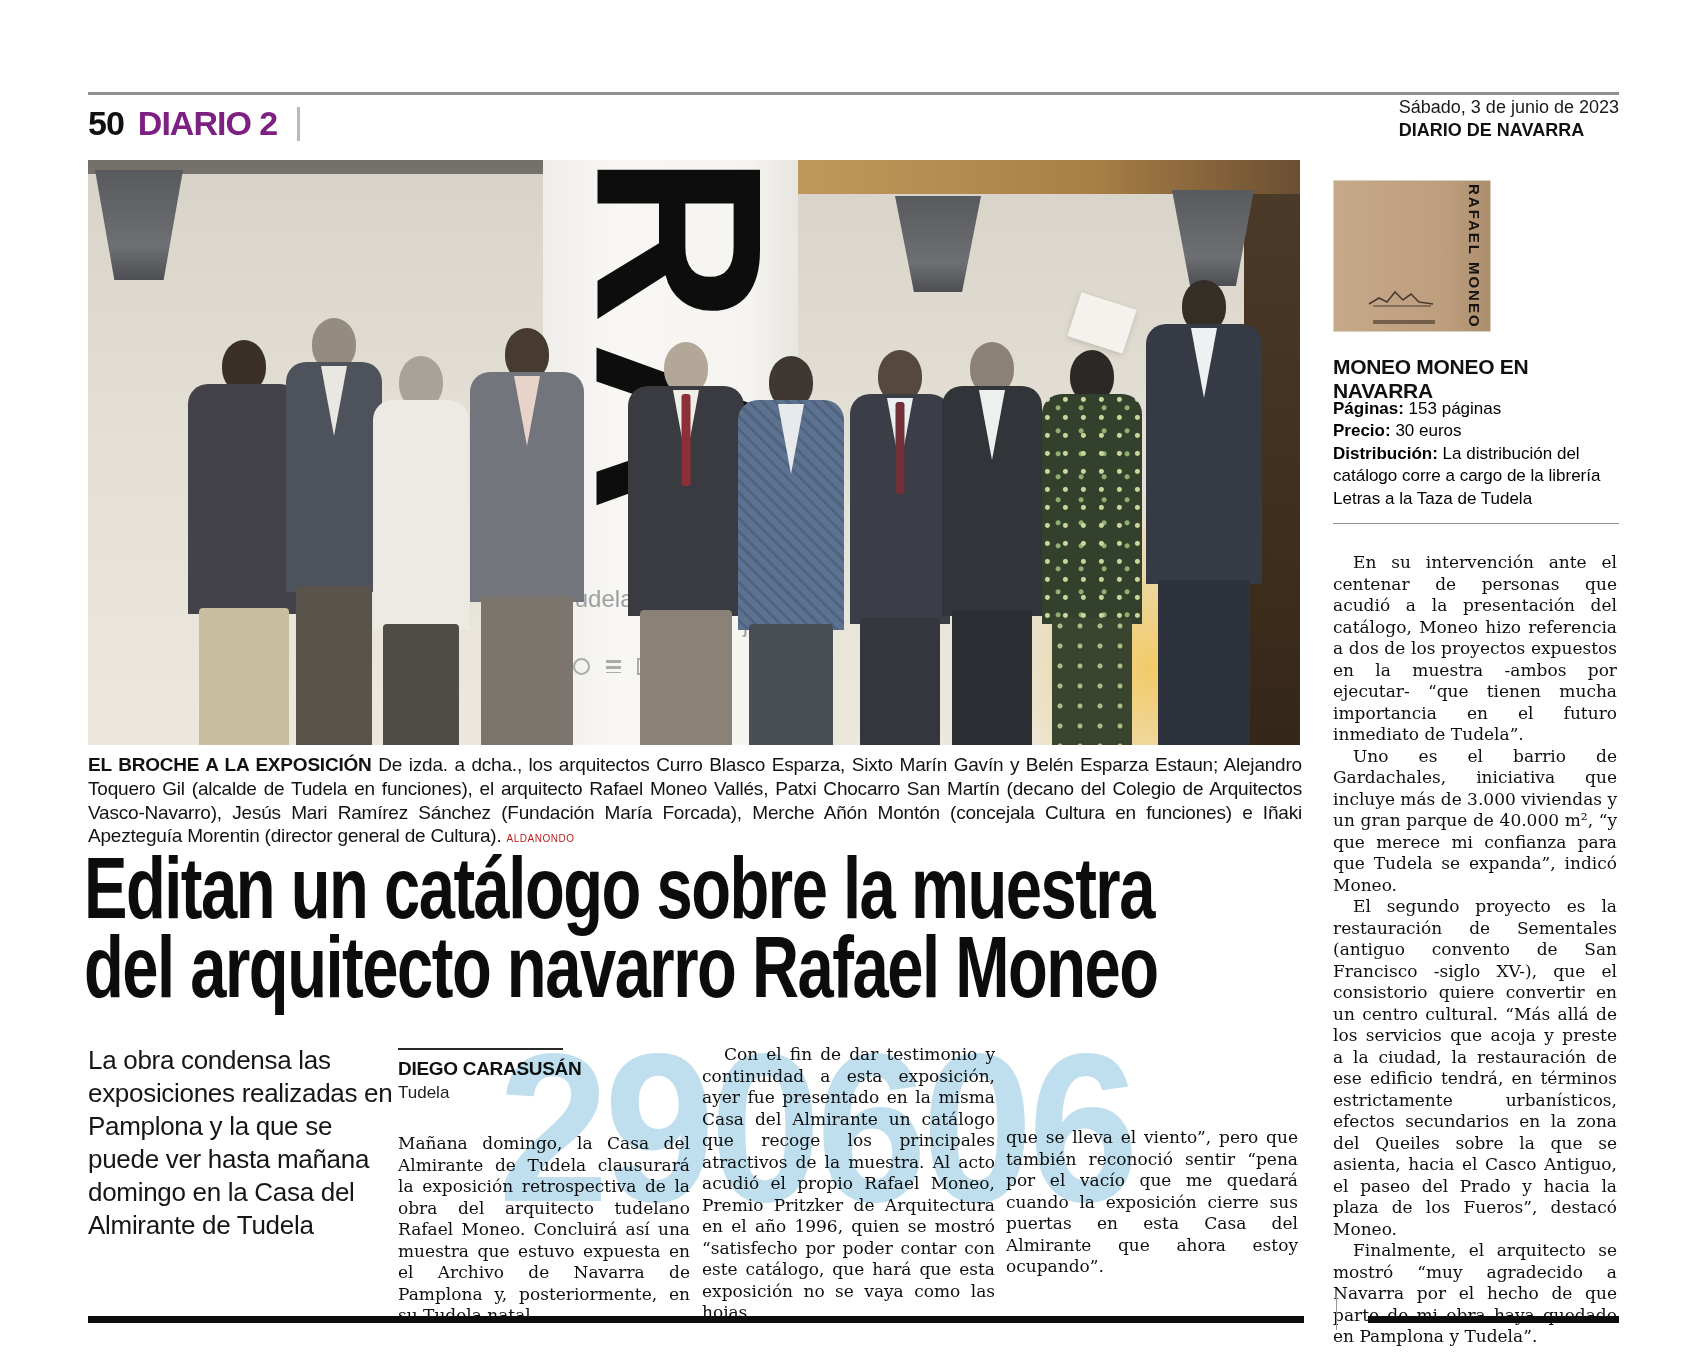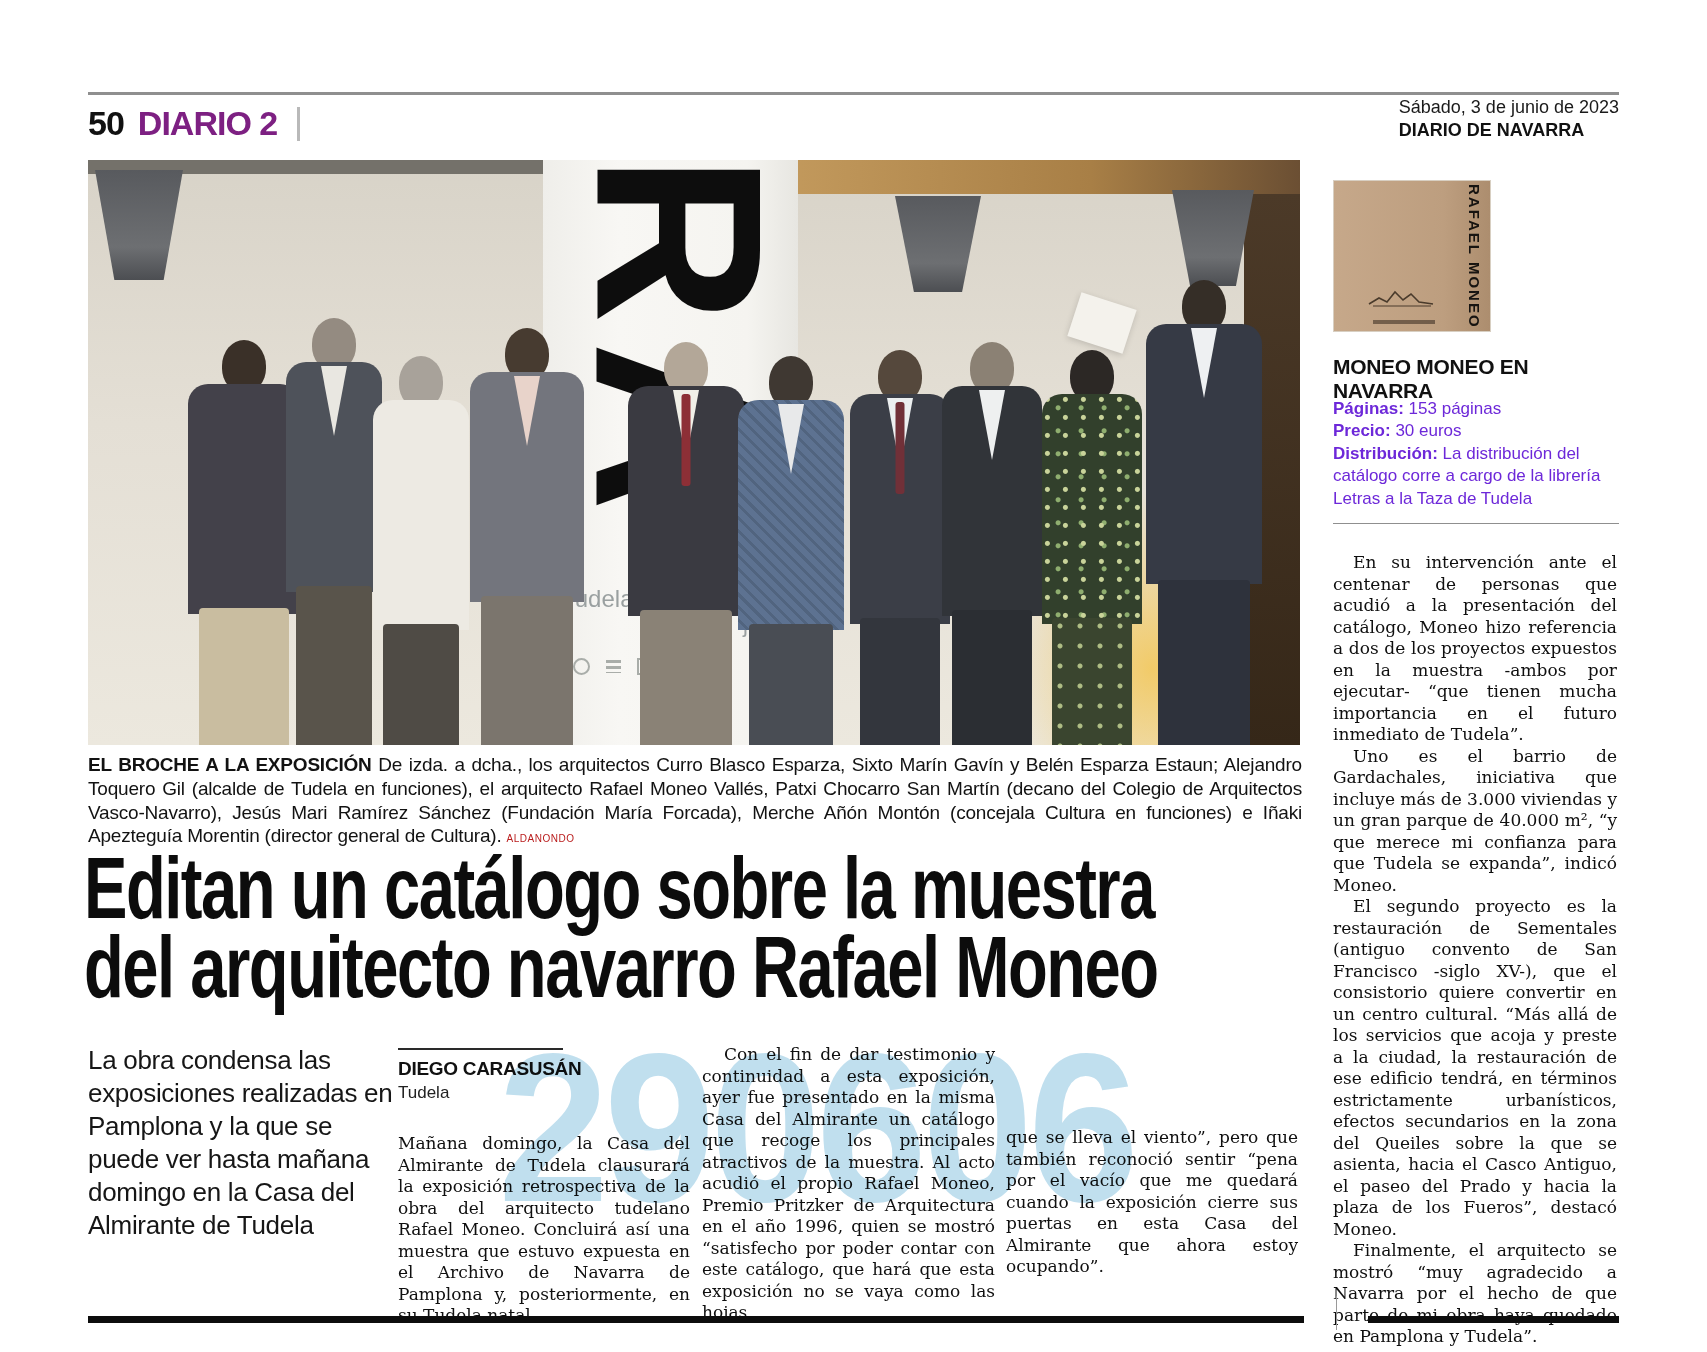--- a/index.html
+++ b/index.html
@@ -121,21 +121,21 @@
 
   
   .cover{position:absolute;left:1333px;top:180px;width:158px;height:152px;
         background:linear-gradient(90deg,#c6a88a,#bd9e7f 70%,#ac8d6e);box-shadow:0 0 0 1px #d8cfc2 inset;}
   .cover-title{position:absolute;right:8px;top:4px;height:146px;writing-mode:vertical-rl;
         font-size:15px;font-weight:800;letter-spacing:2px;color:#171411;}
   .cover-sketch{position:absolute;left:34px;bottom:22px;width:70px;height:26px;}
   .cover-caption-line{position:absolute;left:40px;bottom:8px;width:62px;height:4px;background:#4a3b2c;opacity:.65;}
   .sb-title{position:absolute;left:1333px;top:355px;width:286px;margin:0;
         font-size:21px;font-weight:800;letter-spacing:-0.3px;color:#111;}
-  .sb-fields{position:absolute;left:1333px;top:398px;width:286px;font-size:17px;line-height:1.32;color:#6d28d9;}
+  .sb-fields{position:absolute;left:1333px;top:398px;width:286px;font-size:17px;line-height:1.32;color:#000000;}
   .sb-fields p{margin:0;}
   .sb-fields b{font-weight:800;}
   .sb-rule{position:absolute;left:1333px;top:523px;width:286px;height:1px;background:#8f8f8f;}
   .sb-body{position:absolute;left:1333px;top:552px;width:284px;font-size:17px;line-height:21.5px;}
   .sb-body p{margin:0;}
   .sb-body p.ind{text-indent:20px;}
 
   
   .watermark{position:absolute;left:498px;top:1022px;z-index:6;pointer-events:none;
         font-size:235px;font-weight:700;line-height:1;letter-spacing:-6px;color:#8cc4e0;opacity:.55;

